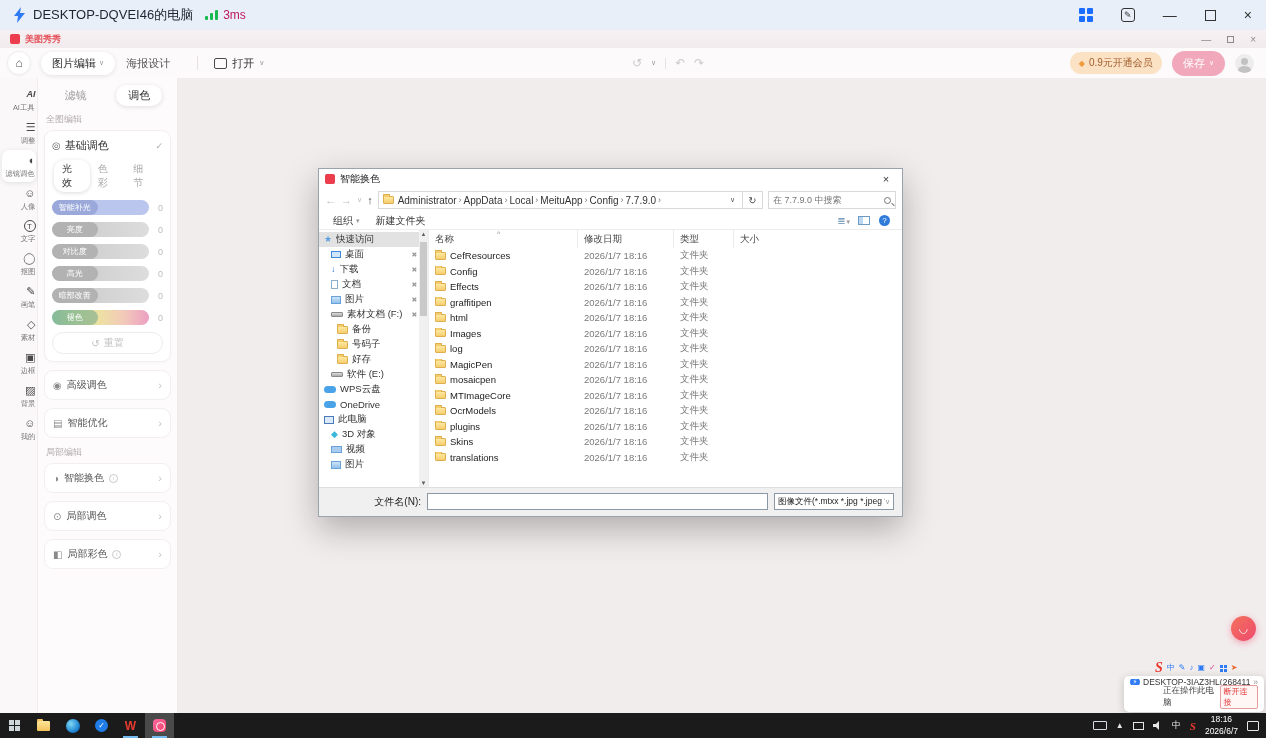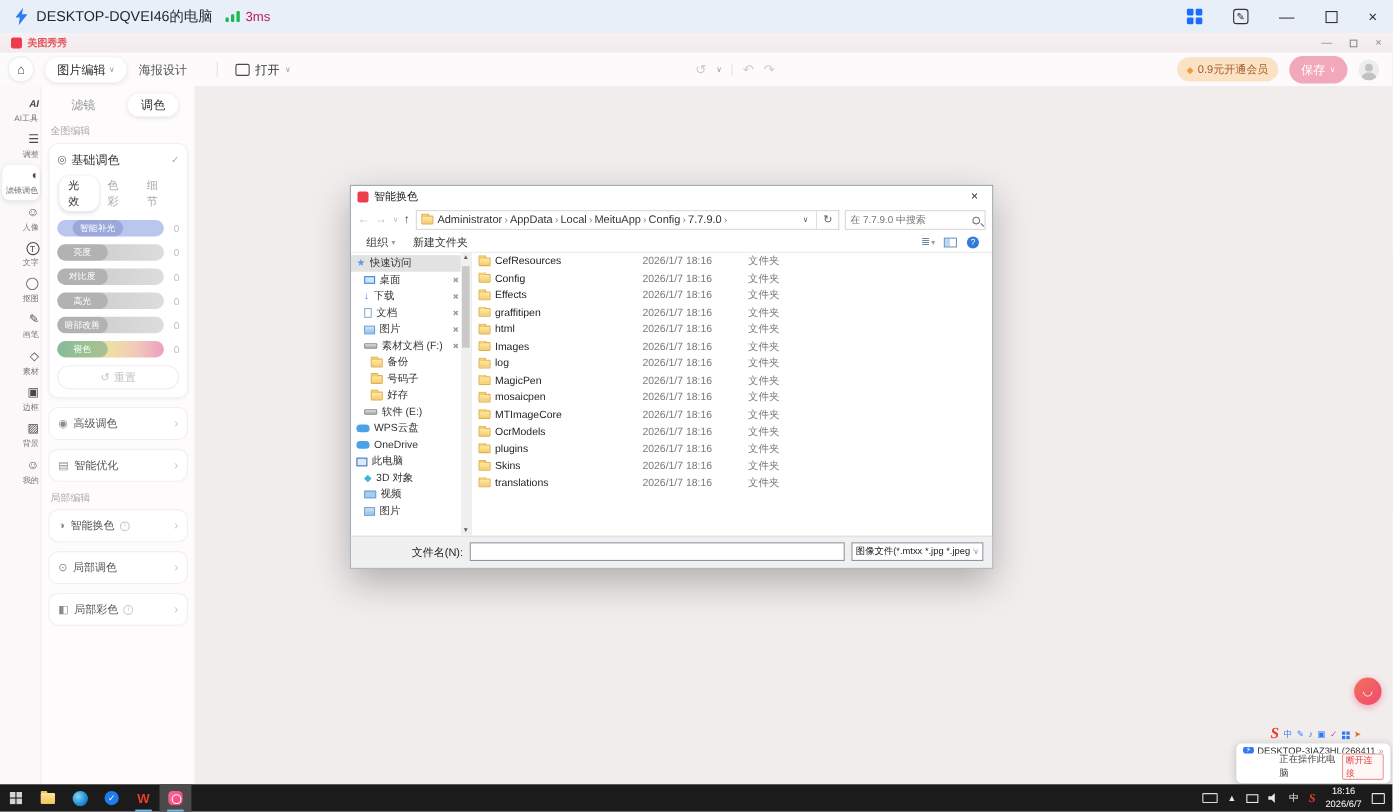--- a/index.html
+++ b/index.html
@@ -78,21 +78,21 @@
   .card-tabs { display:flex; justify-content:space-between; align-items:center; margin:7px 2px 8px; font-size:10px; color:#a8a8a8; }
   .ctab { padding:2px 8px; }
   .ctab.sel { background:#fff; box-shadow:0 1px 4px rgba(0,0,0,.15); border-radius:10px; color:#333; }
   .slider-row { display:flex; align-items:center; gap:5px; margin-bottom:7px; }
   .slider-bar { flex:1; height:15px; border-radius:8px; position:relative; overflow:hidden; }
   .fill-blue { background:#bac6ee; }
   .fill-gray { background:linear-gradient(90deg,#c7c7c7,#dddddd); }
   .fill-rainbow { background:linear-gradient(90deg,#93d4b0,#c6e29e,#eee0a4,#f2c8ba,#ec9fc2); }
   .slider-chip { position:absolute; left:0; top:0; height:100%; width:47%; border-radius:8px;
     display:flex; align-items:center; justify-content:center; font-size:8px; color:#fff; white-space:nowrap; }
-  .chip-blue { background:#9aa9da;margin-left:14px; } .chip-gray { background:#b2b2b2; } .chip-rainbow { background:rgba(125,170,140,.6); }
+  .chip-blue { background:#9aa9da; } .chip-gray { background:#b2b2b2; } .chip-rainbow { background:rgba(125,170,140,.6); }
   .slider-val { width:9px; text-align:right; font-size:9px; color:#bcbcbc; }
   .reset-btn { height:22px; border:1px solid #ededed; border-radius:13px; display:flex; align-items:center;
     justify-content:center; gap:4px; font-size:10px; color:#c2c2c2; margin-top:1px; }
   .panel-row { background:#fff; border:1px solid #f3eff0; border-radius:9px; height:30px; display:flex; align-items:center;
     gap:5px; padding:0 8px; margin-bottom:8px; font-size:10px; color:#555; }
   .pr-ico { color:#8a8a8a; font-size:10px; }
   .info-ico { width:9px; height:9px; border:1px solid #c9c9c9; border-radius:50%; color:#c9c9c9; font-size:6px;
     display:flex; align-items:center; justify-content:center; }
   .pr-chev { margin-left:auto; color:#c6c6c6; font-size:11px; }
 
@@ -577,20 +577,29 @@
 
   </div>
 
   </div>
     <div class="tree-scroll">
       <span class="ts-up">▲</span>
       <span class="ts-thumb"></span>
       <span class="ts-dn">▼</span>
     </div>
     <div class="flist">
+      <div class="fl-head">
+        <div class="fh-cell fh-name">
+          <span class="sort-caret">^</span>
+          <span>名称</span>
+        </div>
+        <div class="fh-cell col-date">修改日期</div>
+        <div class="fh-cell col-type">类型</div>
+        <div class="fh-cell col-size">大小</div>
+      </div>
       <div class="fl-rows" id="frows">
   <div class="frow">
     <div class="fr-name">
       <span class="tico tico-folder"></span>
       <span>CefResources</span>
     </div>
     <div class="fr-dim col-date">2026/1/7 18:16</div>
     <div class="fr-dim col-type">文件夹</div>
     <div class="fr-dim col-size"></div>
   </div>

